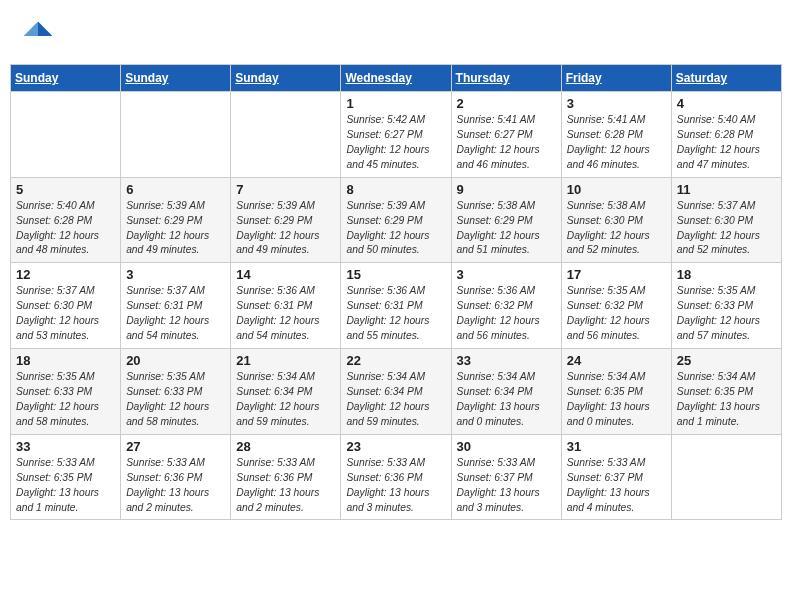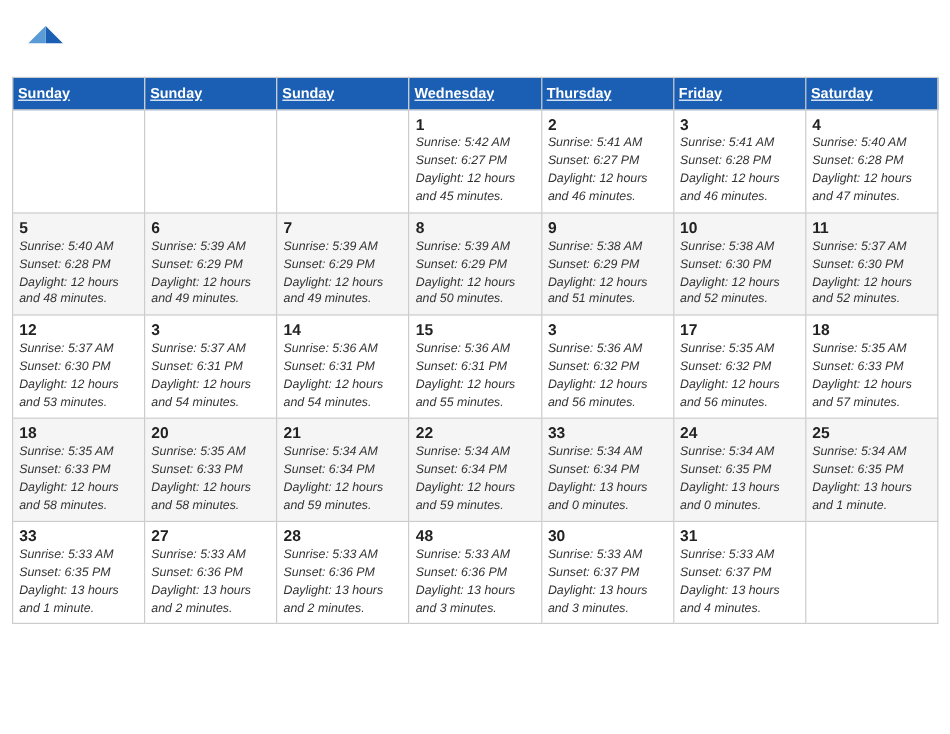--- a/index.html
+++ b/index.html
@@ -335,21 +335,21 @@
 and 2 minutes.</div>
         </td>
         <td>
           <span class="day-num">28</span>
           <div class="day-info" style="white-space: pre-line;">Sunrise: 5:33 AM
 Sunset: 6:36 PM
 Daylight: 13 hours
 and 2 minutes.</div>
         </td>
         <td>
-          <span class="day-num">48</span>
+          <span class="day-num">23</span>
           <div class="day-info" style="white-space: pre-line;">Sunrise: 5:33 AM
 Sunset: 6:36 PM
 Daylight: 13 hours
 and 3 minutes.</div>
         </td>
         <td>
           <span class="day-num">30</span>
           <div class="day-info" style="white-space: pre-line;">Sunrise: 5:33 AM
 Sunset: 6:37 PM
 Daylight: 13 hours

